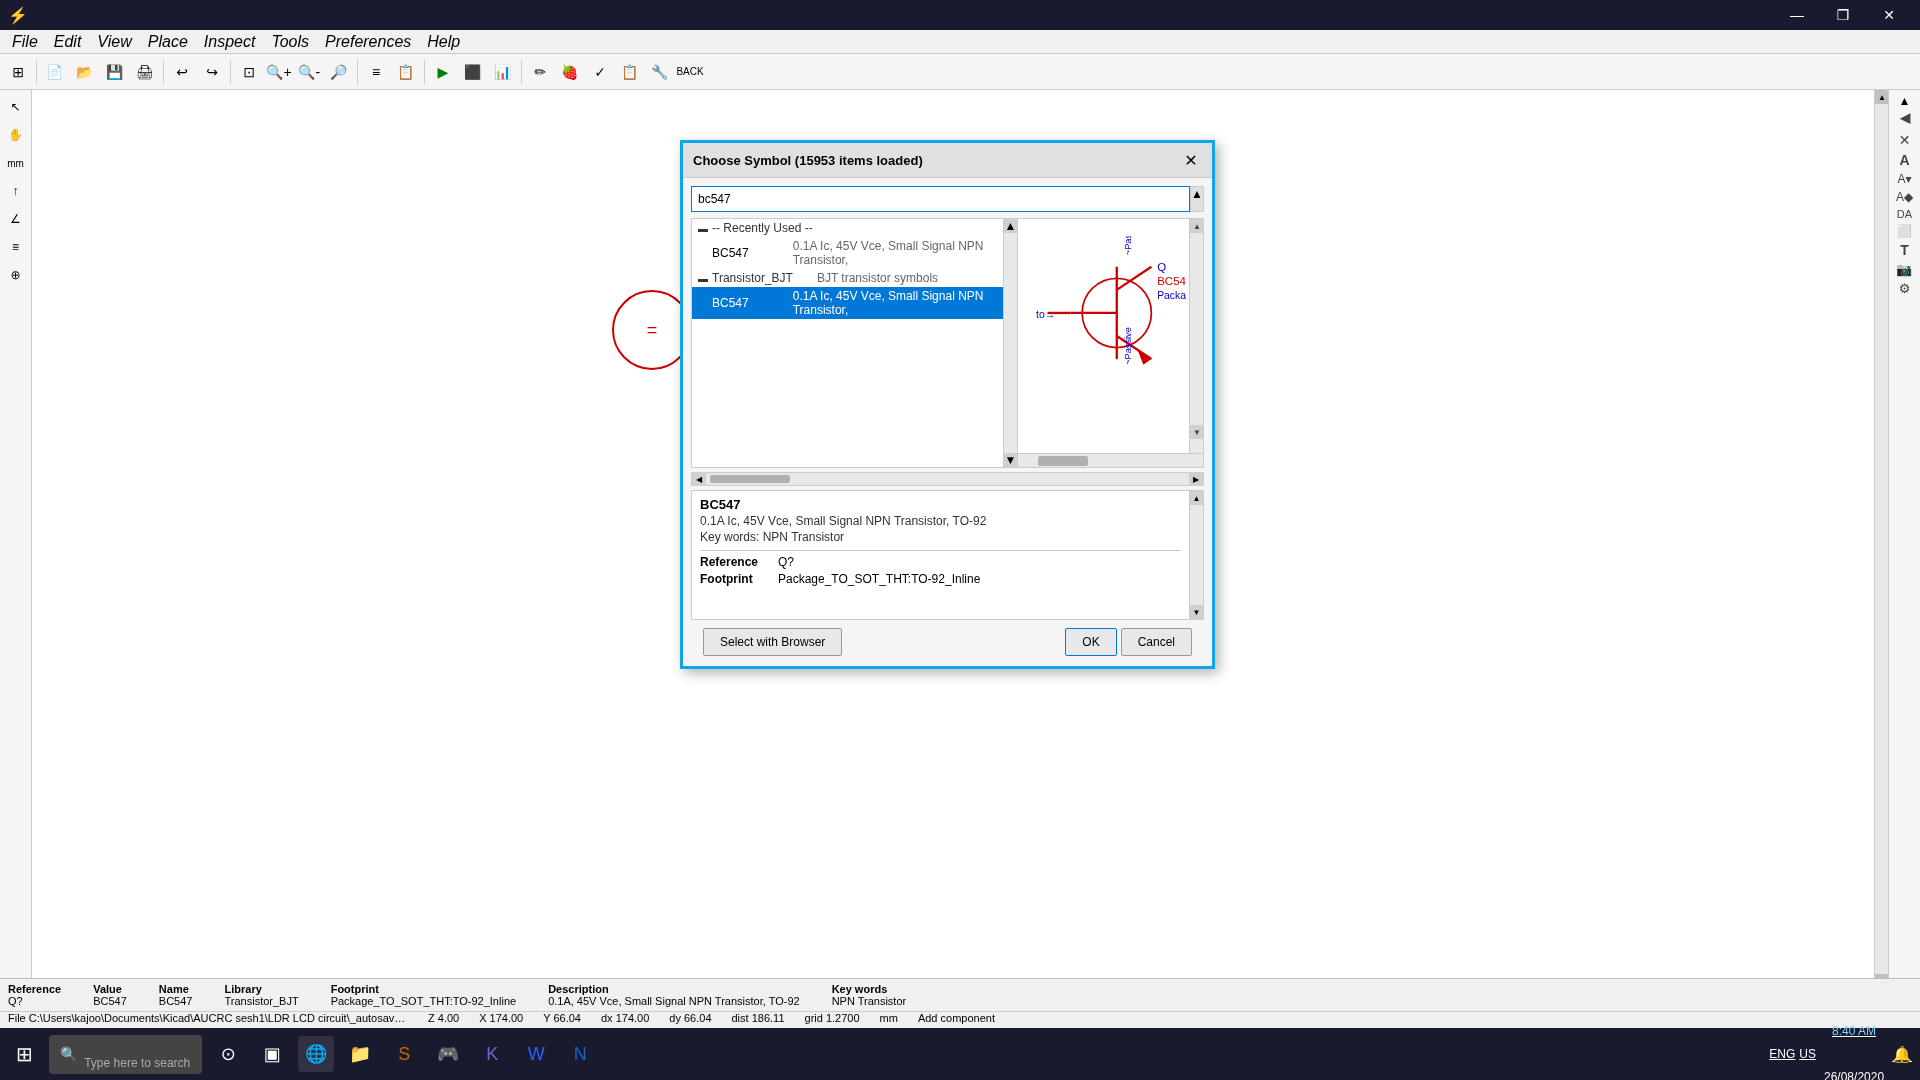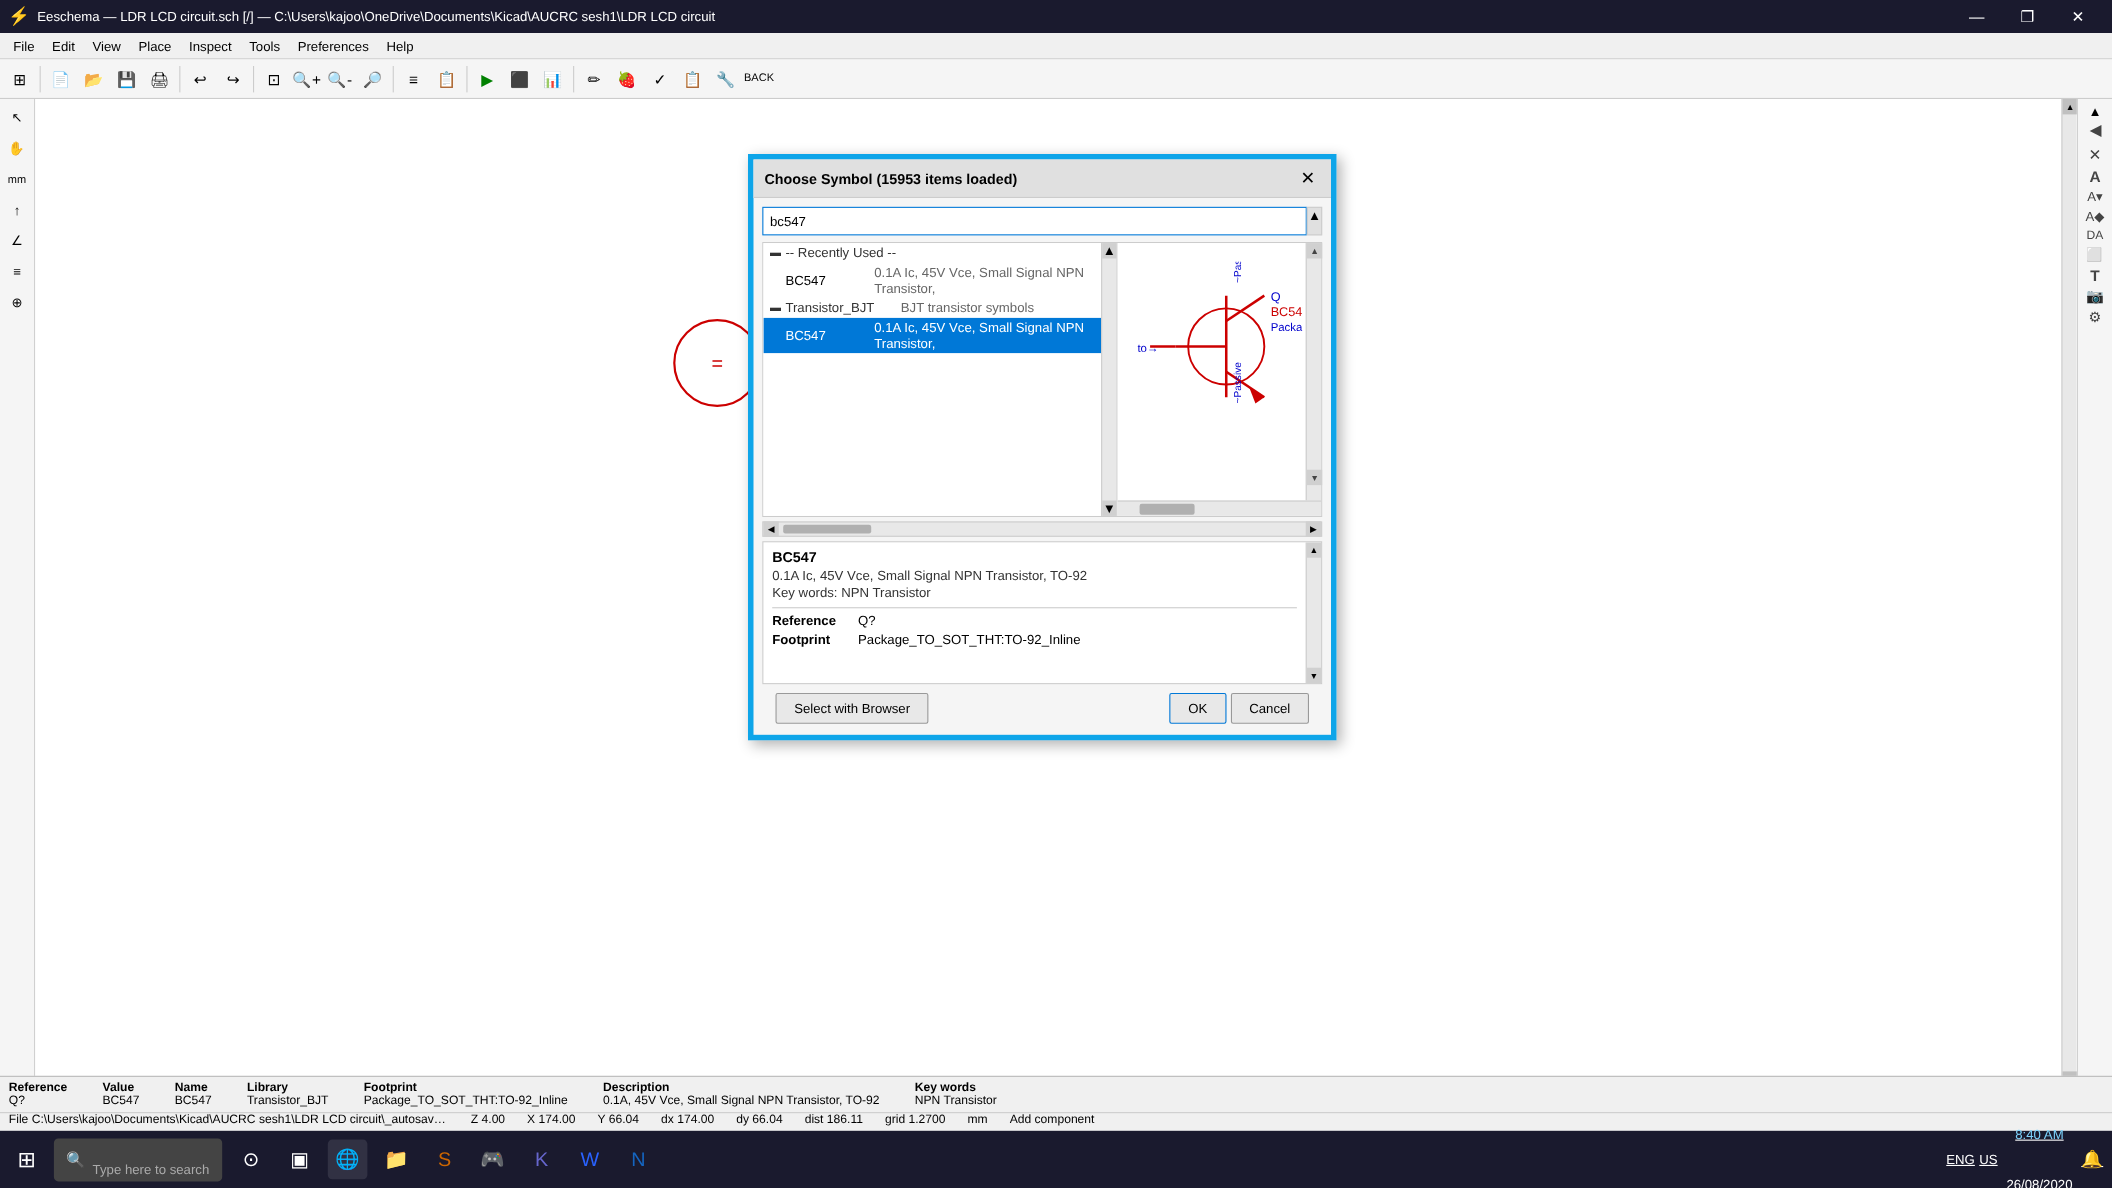--- a/index.html
+++ b/index.html
@@ -51,21 +51,22 @@
       background: #f0f0f0;
       height: 24px;
       display: flex;
       align-items: center;
       border-bottom: 1px solid #ccc;
       padding: 0 4px;
     }
     .menu-item {
       padding: 2px 8px;
       cursor: pointer;
-      font-size: 12px;
+      font-size: 16px;
+      font-style: italic;
     }
 
     
     .toolbar {
       background: #f5f5f5;
       height: 36px;
       display: flex;
       align-items: center;
       border-bottom: 1px solid #ccc;
       padding: 0 4px;
@@ -170,21 +171,21 @@
       position: absolute;
       top: 0; left: 0; right: 0; bottom: 52px;
       pointer-events: none;
     }
     .dialog {
       position: absolute;
       top: 140px;
       left: 680px;
       width: 535px;
       background: #f5f5f5;
-      border: 5px solid #0ea5e9;
+      border: 3px solid #0ea5e9;
       box-shadow: 4px 4px 12px rgba(0,0,0,0.3);
       pointer-events: all;
     }
     .dialog-titlebar {
       background: #e0e0e0;
       border-bottom: 1px solid #ccc;
       padding: 6px 10px;
       display: flex;
       align-items: center;
       justify-content: space-between;
@@ -258,21 +259,20 @@
       cursor: pointer;
       user-select: none;
     }
   </style>
 </head>
 <body>
 
 <div class="title-bar">
   <div class="title-bar-left">
     <span style="font-size:16px;">⚡</span>
-    <span style="font-size:12px;">Eeschema — LDR LCD circuit.sch [/] — C:\Users\kajoo\OneDrive\Documents\Kicad\AUCRC sesh1\LDR LCD circuit</span>
   </div>
   <div class="title-bar-controls">
     <button class="title-btn">—</button>
     <button class="title-btn">❐</button>
     <button class="title-btn close">✕</button>
   </div>
 </div>
 
 <div class="menu-bar">
   <span class="menu-item">File</span>

